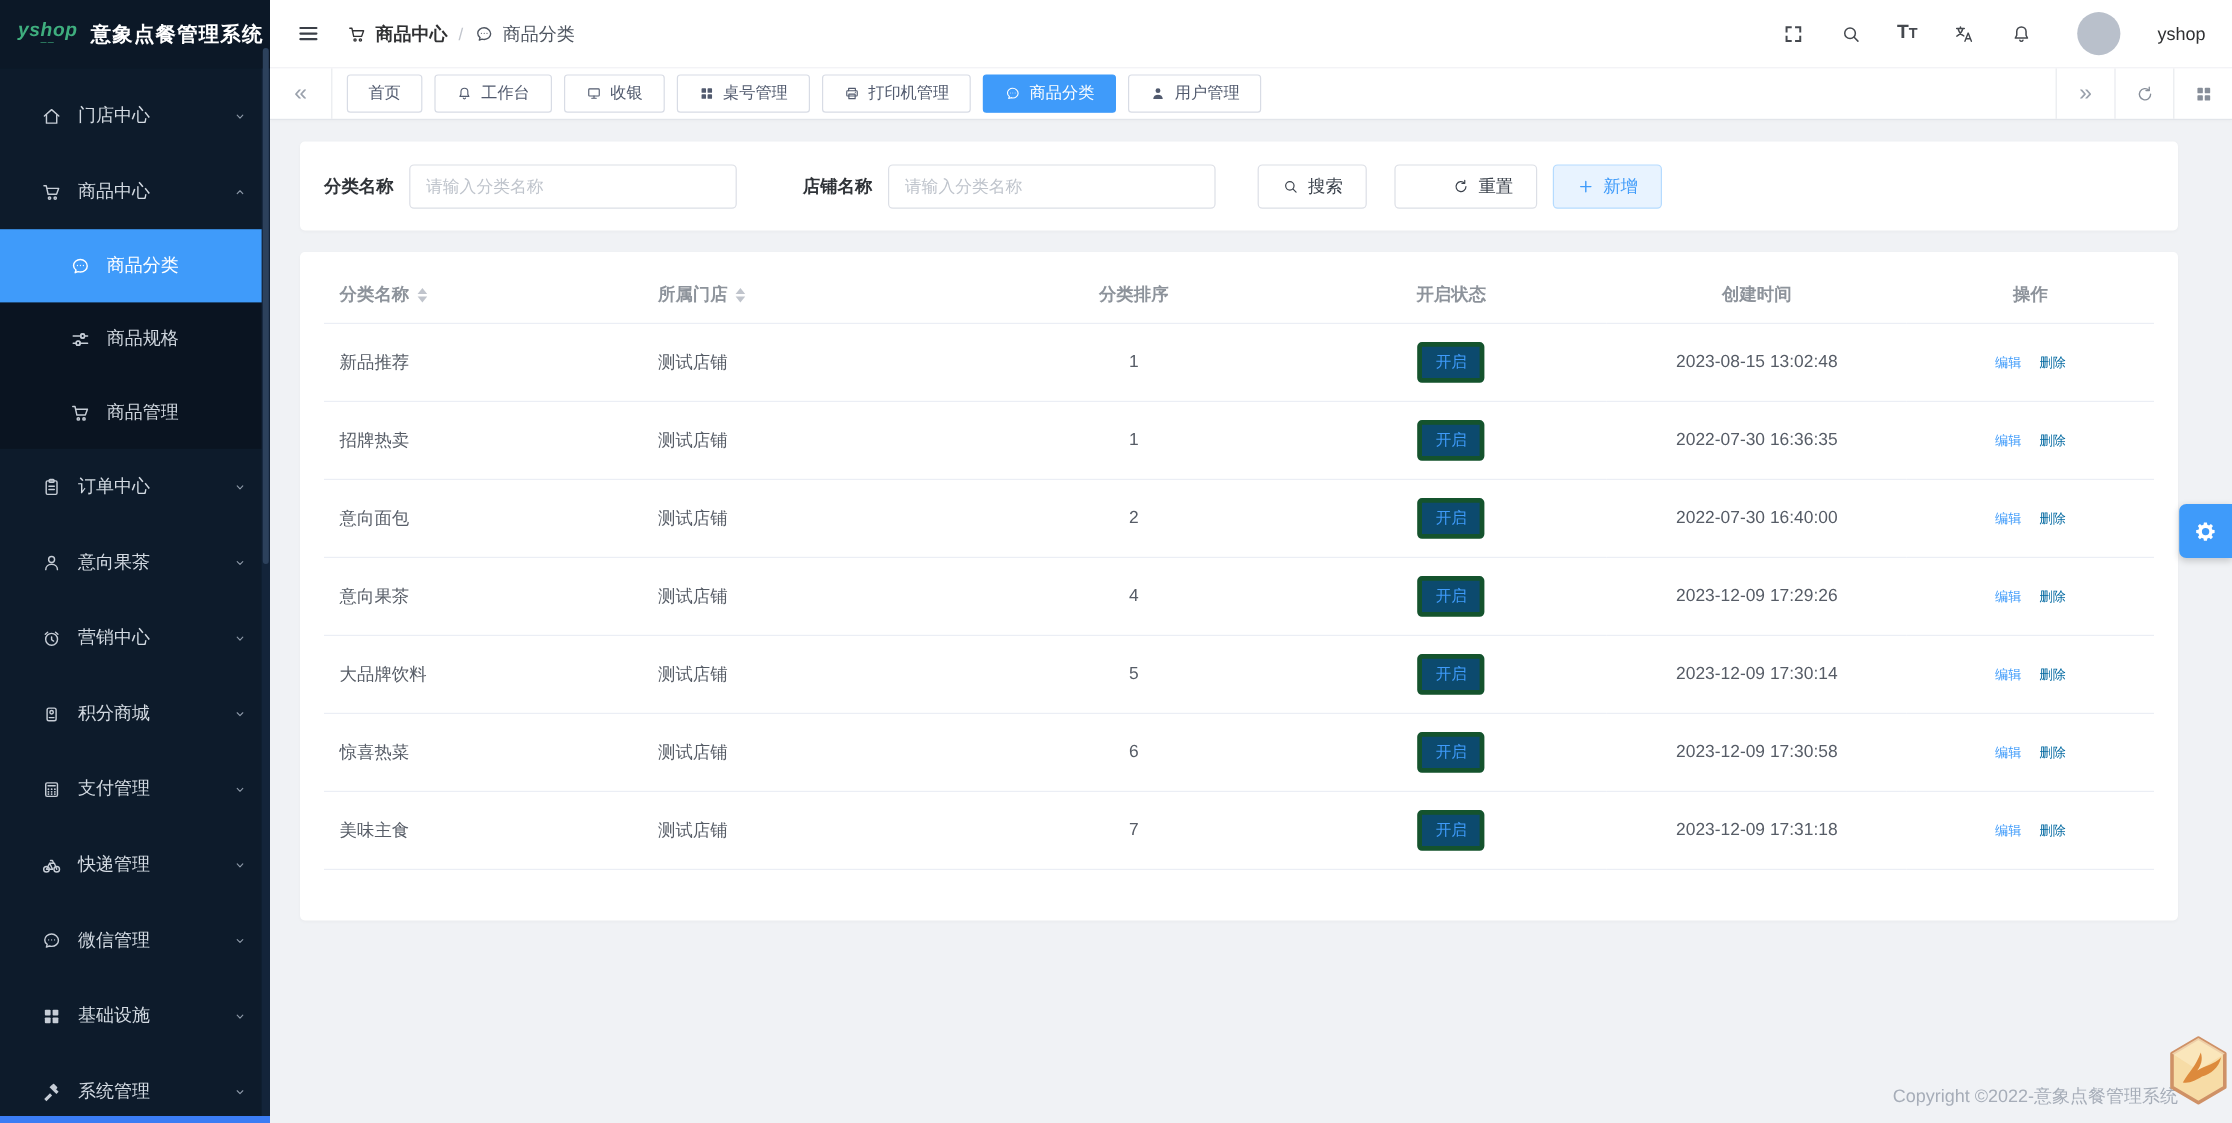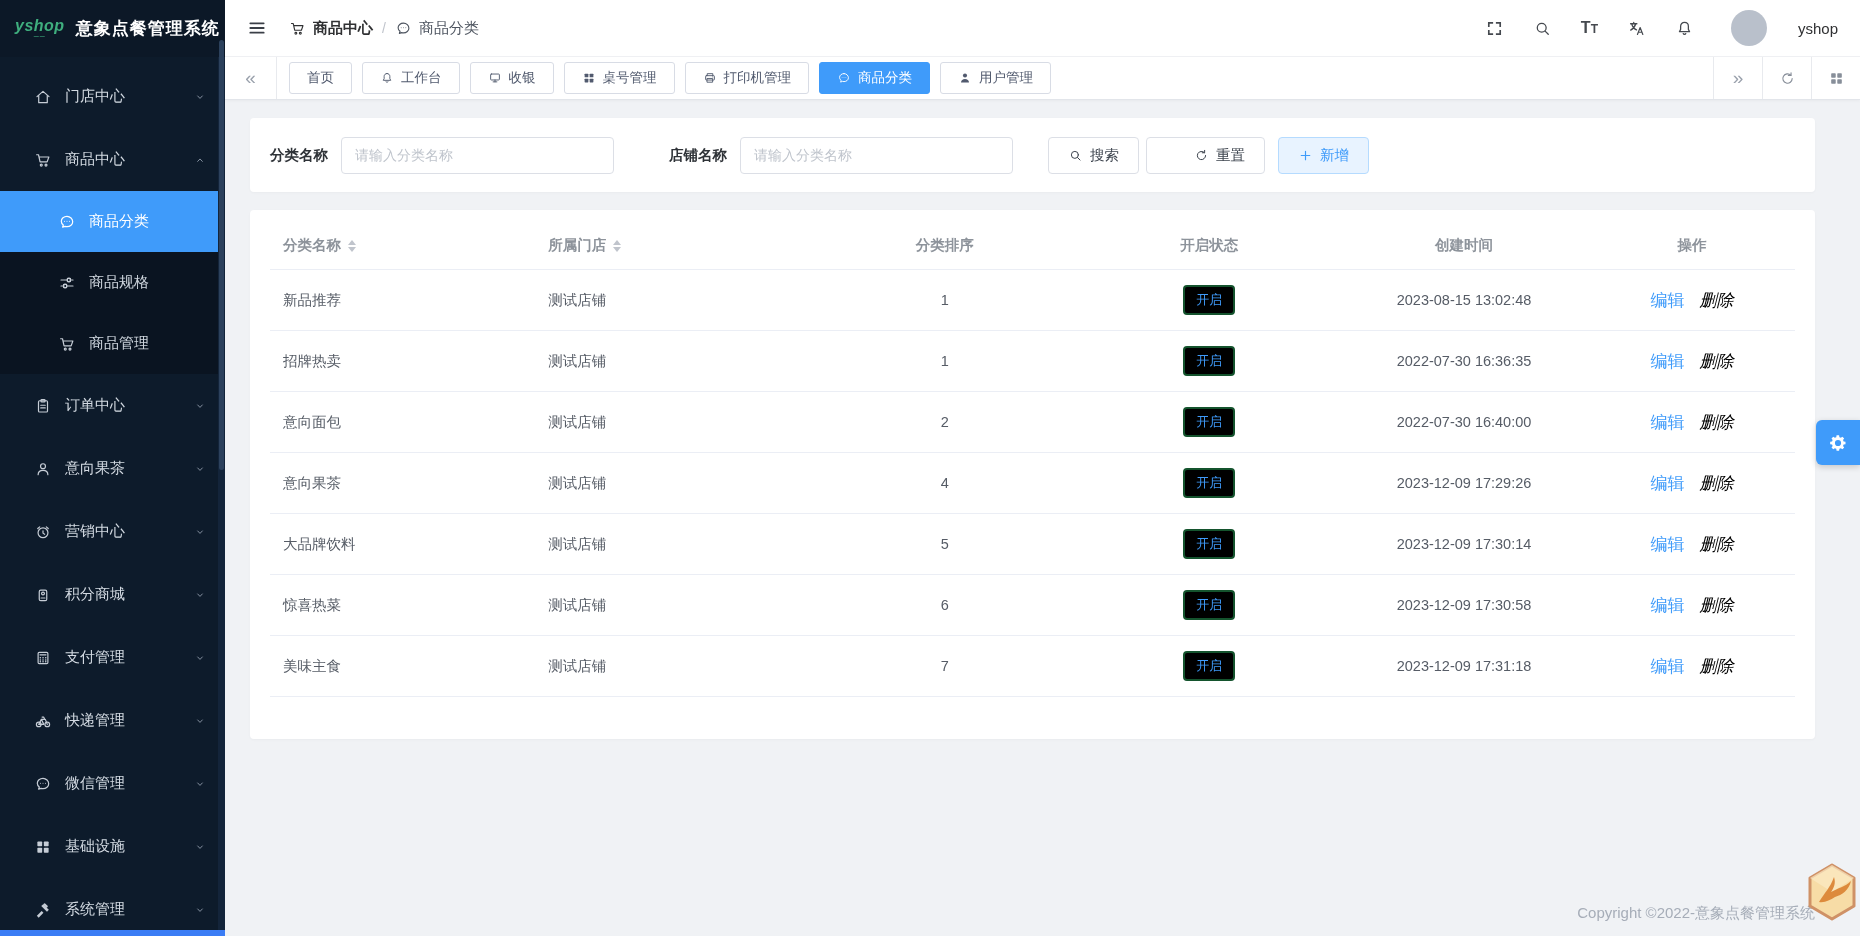--- a/index.html
+++ b/index.html
@@ -59,36 +59,36 @@
   .content { position:relative; flex:1; display:flex; flex-direction:column; padding:18px 45px 0 25px; overflow:hidden; }
   .card { background:#fff; border-radius:4px; box-shadow:0 1px 3px rgba(0,0,0,.03); }
   .search-card { height:74px; display:flex; align-items:center; padding:0 20px; flex-shrink:0; }
   .f-label { font-size:14.5px; font-weight:bold; color:#2f3338; margin-right:13px; white-space:nowrap; }
   .f-label.second { margin-left:55px; }
   .f-input { width:273px; height:37px; border:1px solid #dcdfe6; border-radius:4px; padding:0 13px; font-size:14px; color:#606266; outline:none; font-family:inherit; }
   .f-input::placeholder { color:#bfc4cc; }
   .btn { height:37px; display:inline-flex; align-items:center; gap:7px; padding:0 19px; border:1px solid #dcdfe6; border-radius:4px; background:#fff; font-size:14.5px; color:#3c434d; cursor:pointer; font-family:Liberation Sans, sans-serif; }
   .btn .mi-icon { width:15px; height:15px; margin-right:0; color:#3c434d; }
   .btn.search { margin-left:35px; }
-  .btn.reset { margin-left:7px;padding-left:47px; }
+  .btn.reset { margin-left:23px;padding-left:47px; }
   .btn.add { margin-left:13px; background:#e8f3ff; border-color:#b5dbff; color:#3f9bfa; }
   .btn.add .mi-icon { color:#3f9bfa; }
 
   .table-card { margin-top:18px; padding:12px 20px 42px; flex-shrink:0; }
   table { width:100%; border-collapse:collapse; table-layout:fixed; }
   th { padding:14px 13px; font-size:14.5px; font-weight:bold; color:#8d939b; border-bottom:1px solid #ebeef5; }
   td { padding:15px 13px; font-size:14.5px; color:#565c66; border-bottom:1px solid #ebeef5; }
   .al { text-align:left; } .ac { text-align:center; }
   .sort-caret { display:inline-flex; flex-direction:column; gap:2px; margin-left:7px; vertical-align:middle; }
   .sc-up { width:0; height:0; border-left:4.5px solid transparent; border-right:4.5px solid transparent; border-bottom:5.5px solid #c0c4cc; }
   .sc-down { width:0; height:0; border-left:4.5px solid transparent; border-right:4.5px solid transparent; border-top:5.5px solid #c0c4cc; }
-  .status-badge { display:inline-block; padding:4px 11px; font-size:13px; color:#3f9bfa; background:#000000; border:2px solid #14532d; border-radius:4px; }
-  .link { cursor:pointer; font-size:17px; }
+  .status-badge { display:inline-block; padding:4px 11px; font-size:13px; color:#3f9bfa; background:#0c4a6e; border:4px solid #14532d; border-radius:4px; }
+  .link { cursor:pointer; font-size:11px; }
   .link.edit { color:#3f9bfa; margin-right:15px; }
-  .link.delete { color:#000000;font-style:italic; }
+  .link.delete { color:#0369a1; }
 
   .footer { margin-top:auto; text-align:right; padding-bottom:13px; font-size:15px; color:#a6adb8; }
 
   
   .gear-fab { position:absolute; right:0; top:420px; width:44px; height:45px; background:#3f9bfa; border-radius:6px 0 0 6px; display:flex; align-items:center; justify-content:center; cursor:pointer; box-shadow:0 2px 6px rgba(0,0,0,.18); z-index:8; }
   .gear-fab .mi-icon { width:20px; height:20px; margin:0; color:#fff; }
   .bird-fab { position:absolute; right:2px; bottom:14px; width:52px; height:60px; cursor:pointer; z-index:8; }
 </style>
 </head>
 <body>

